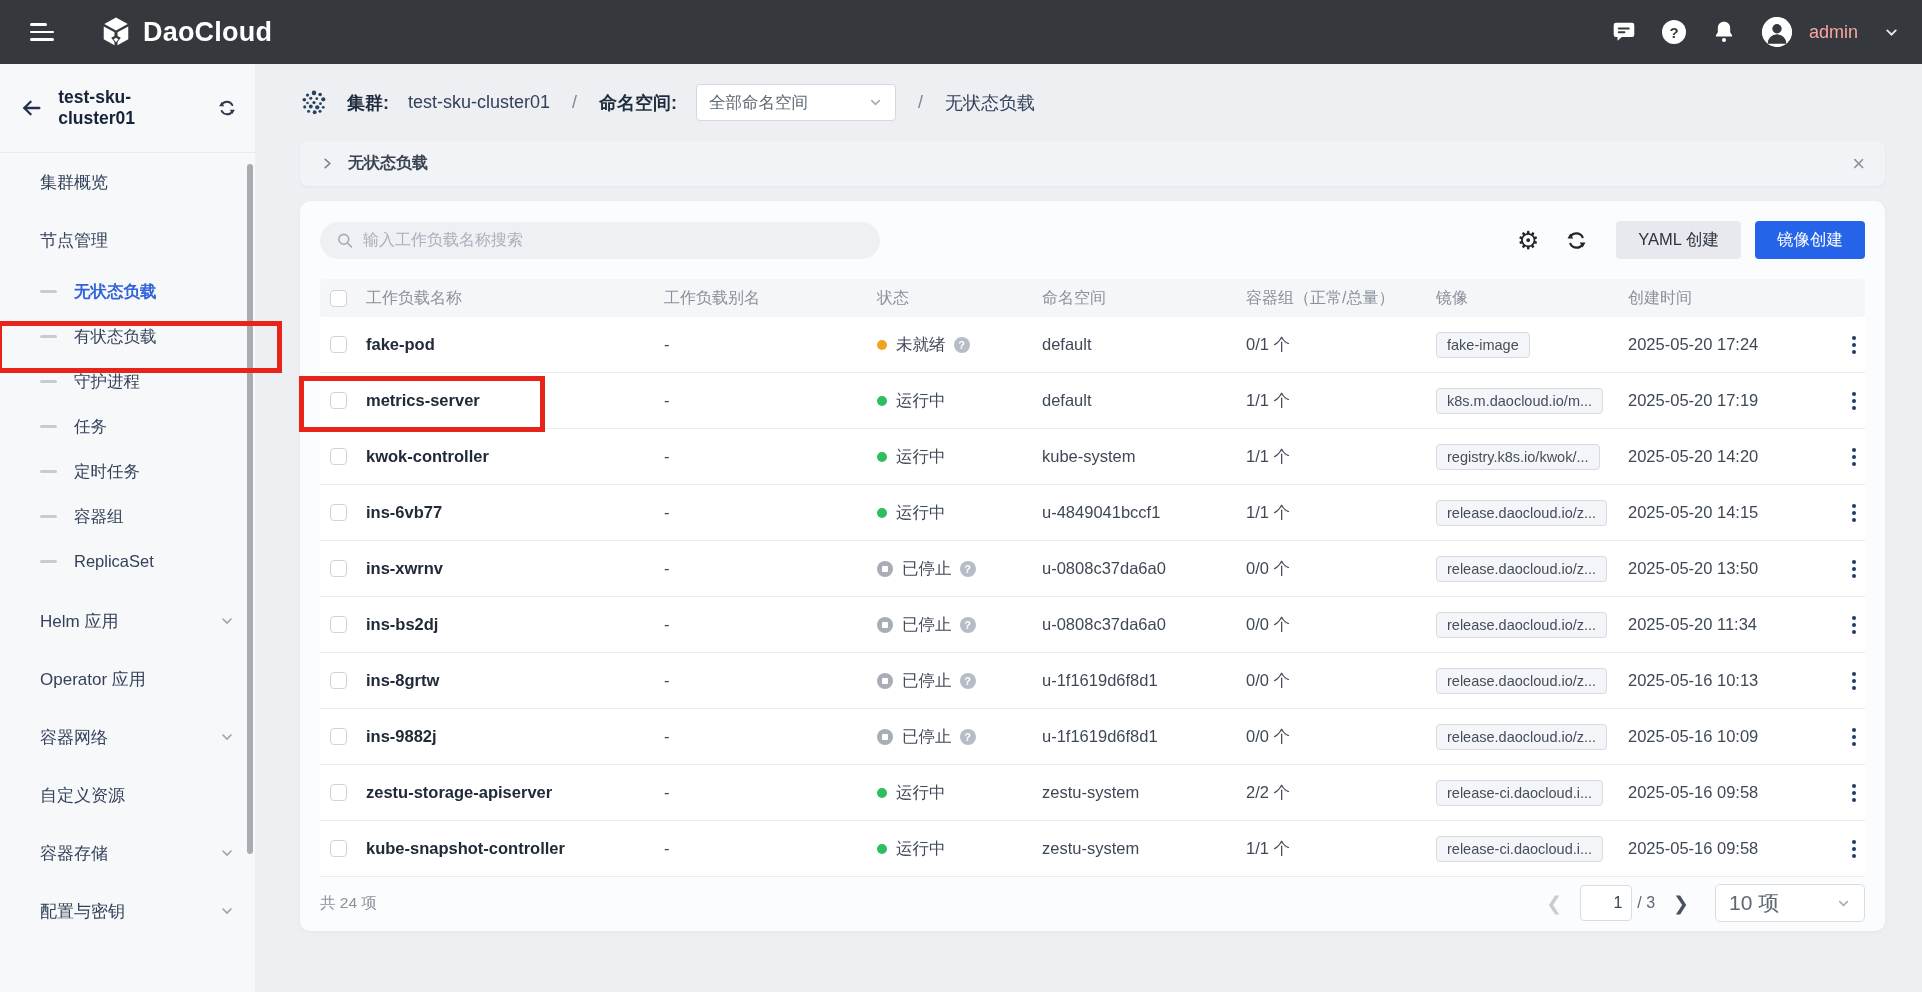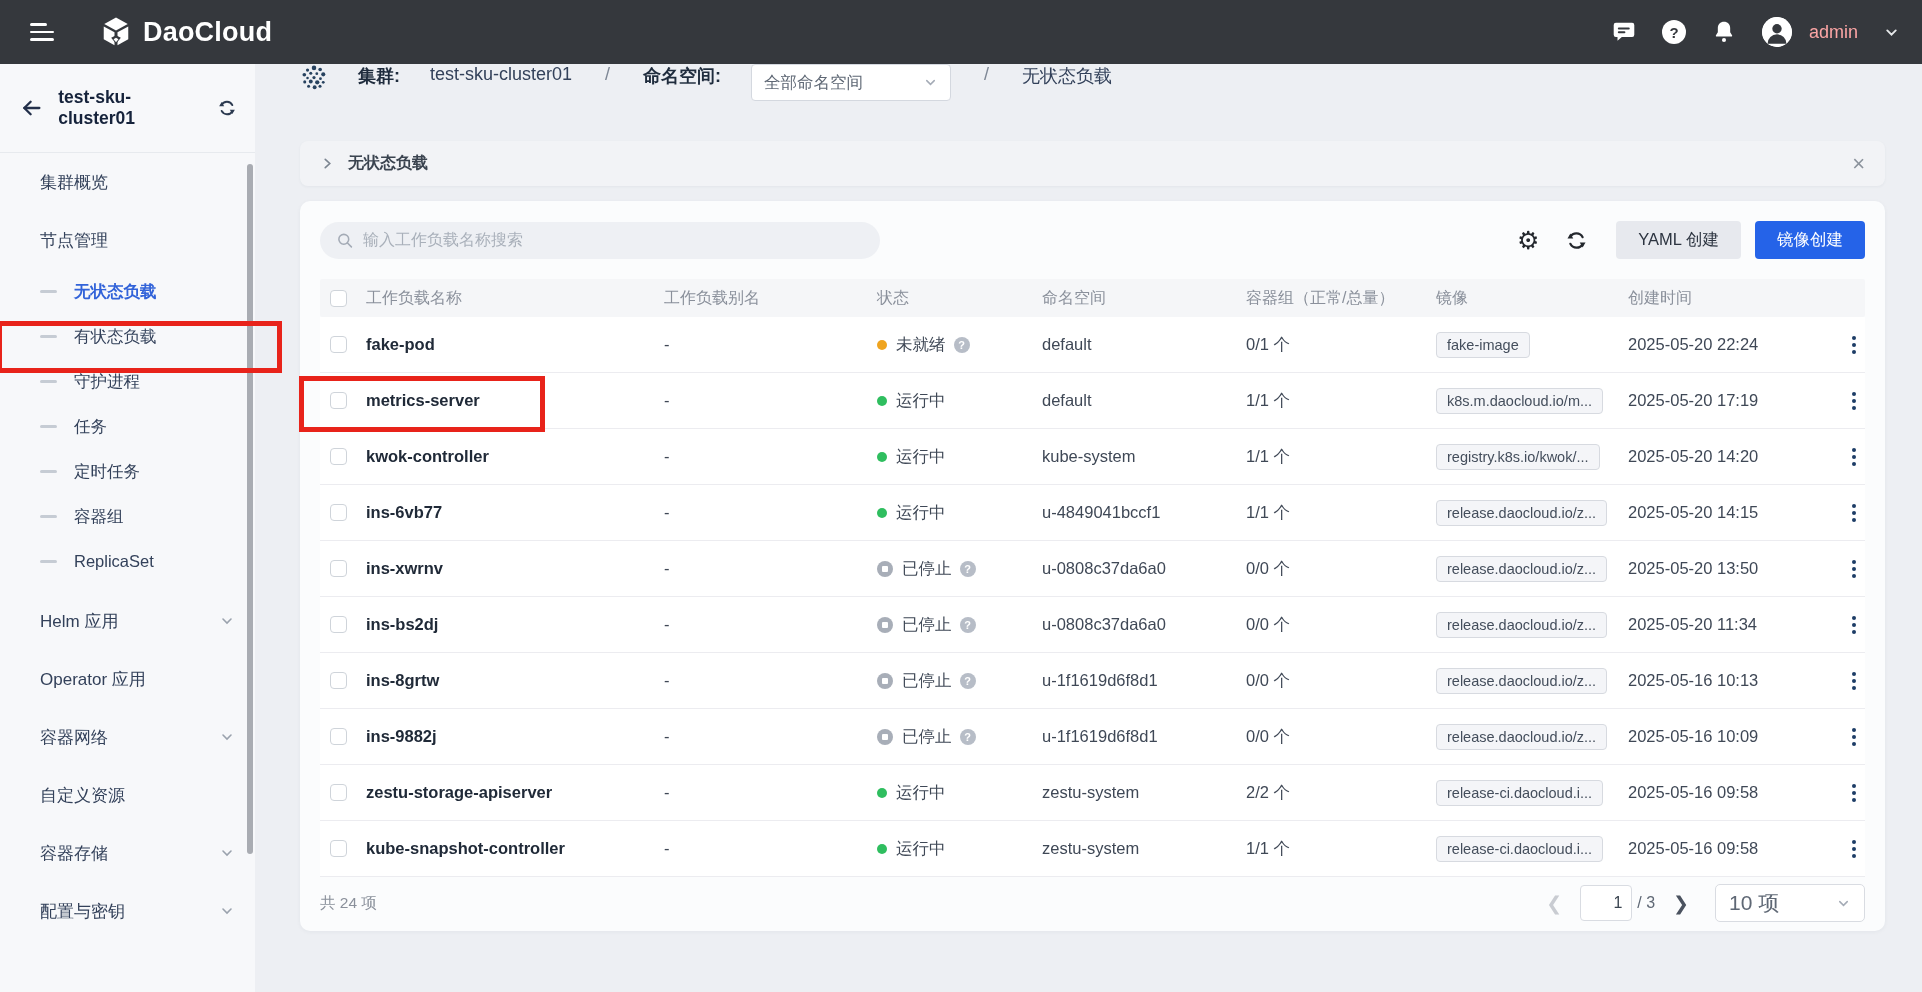--- a/index.html
+++ b/index.html
@@ -31,21 +31,21 @@
   .side-item.open { background:#edf1fb; color:#3263d9; font-weight:700; }
   .side-item.active { color:#3263d9; font-weight:700; }
   .dash { width:17px; height:3px; border-radius:2px; background:#c6ccd4; margin-right:17px; flex:0 0 auto; }
   .side-label { white-space:nowrap; }
   .chev-wrap { margin-left:auto; display:flex; }
   .chev-wrap.up { transform:rotate(180deg); }
 
   
   .main { position:absolute; left:255px; top:64px; width:1667px; height:928px; background:#edeff3; }
 
-  .breadcrumb { height:77px; display:flex; align-items:flex-start; padding-left:45px; gap:30px; font-size:18px; color:#33415a; }
+  .breadcrumb { height:77px; display:flex; align-items:center; padding-left:45px; gap:19px; font-size:18px; color:#33415a; }
   .bc-bold { font-weight:700; color:#1f2c3d; }
   .bc-sep { color:#7d8694; padding:0 3px; }
   .bc-select { width:200px; height:37px; background:#fff; border:1px solid #d4d8df; border-radius:4px; display:flex; align-items:center; padding:4px 12px; font-size:16.5px; color:#5f6875; cursor:pointer; }
   .bc-select svg { margin-left:auto; }
 
   .notice { margin-left:45px; width:1585px; height:45px; background:#f2f3f6; border-radius:8px; box-shadow:0 1px 3px rgba(40,50,70,.05); display:flex; align-items:center; padding:0 20px; gap:13px; }
   .notice-text { font-size:16px; color:#3b4450; font-weight:600; }
   .notice-close { margin-left:auto; font-size:22px; color:#8b929c; cursor:pointer; line-height:1; }
 
   .card { margin:15px 6px 0 45px; width:1585px; height:730px; background:#fbfcfd; border-radius:10px; box-shadow:0 1px 4px rgba(40,50,70,.05); padding:20px 20px 0 20px; }
@@ -356,21 +356,21 @@
     <div class="cell">
       <span class="dot warning"></span>
       <span>未就绪</span>
       <span class="help-badge">?</span>
     </div>
     <div class="cell">default</div>
     <div class="cell">0/1 个</div>
     <div class="cell">
             <span class="pill">fake-image</span>
           </div>
-    <div class="cell">2025-05-20 22:24</div>
+    <div class="cell">2025-05-20 17:24</div>
     <div class="cell">
             <span class="kebab">
               <i></i>
               <i></i>
               <i></i>
             </span>
           </div>
   </div>
 
   <div class="tgrid trow">

